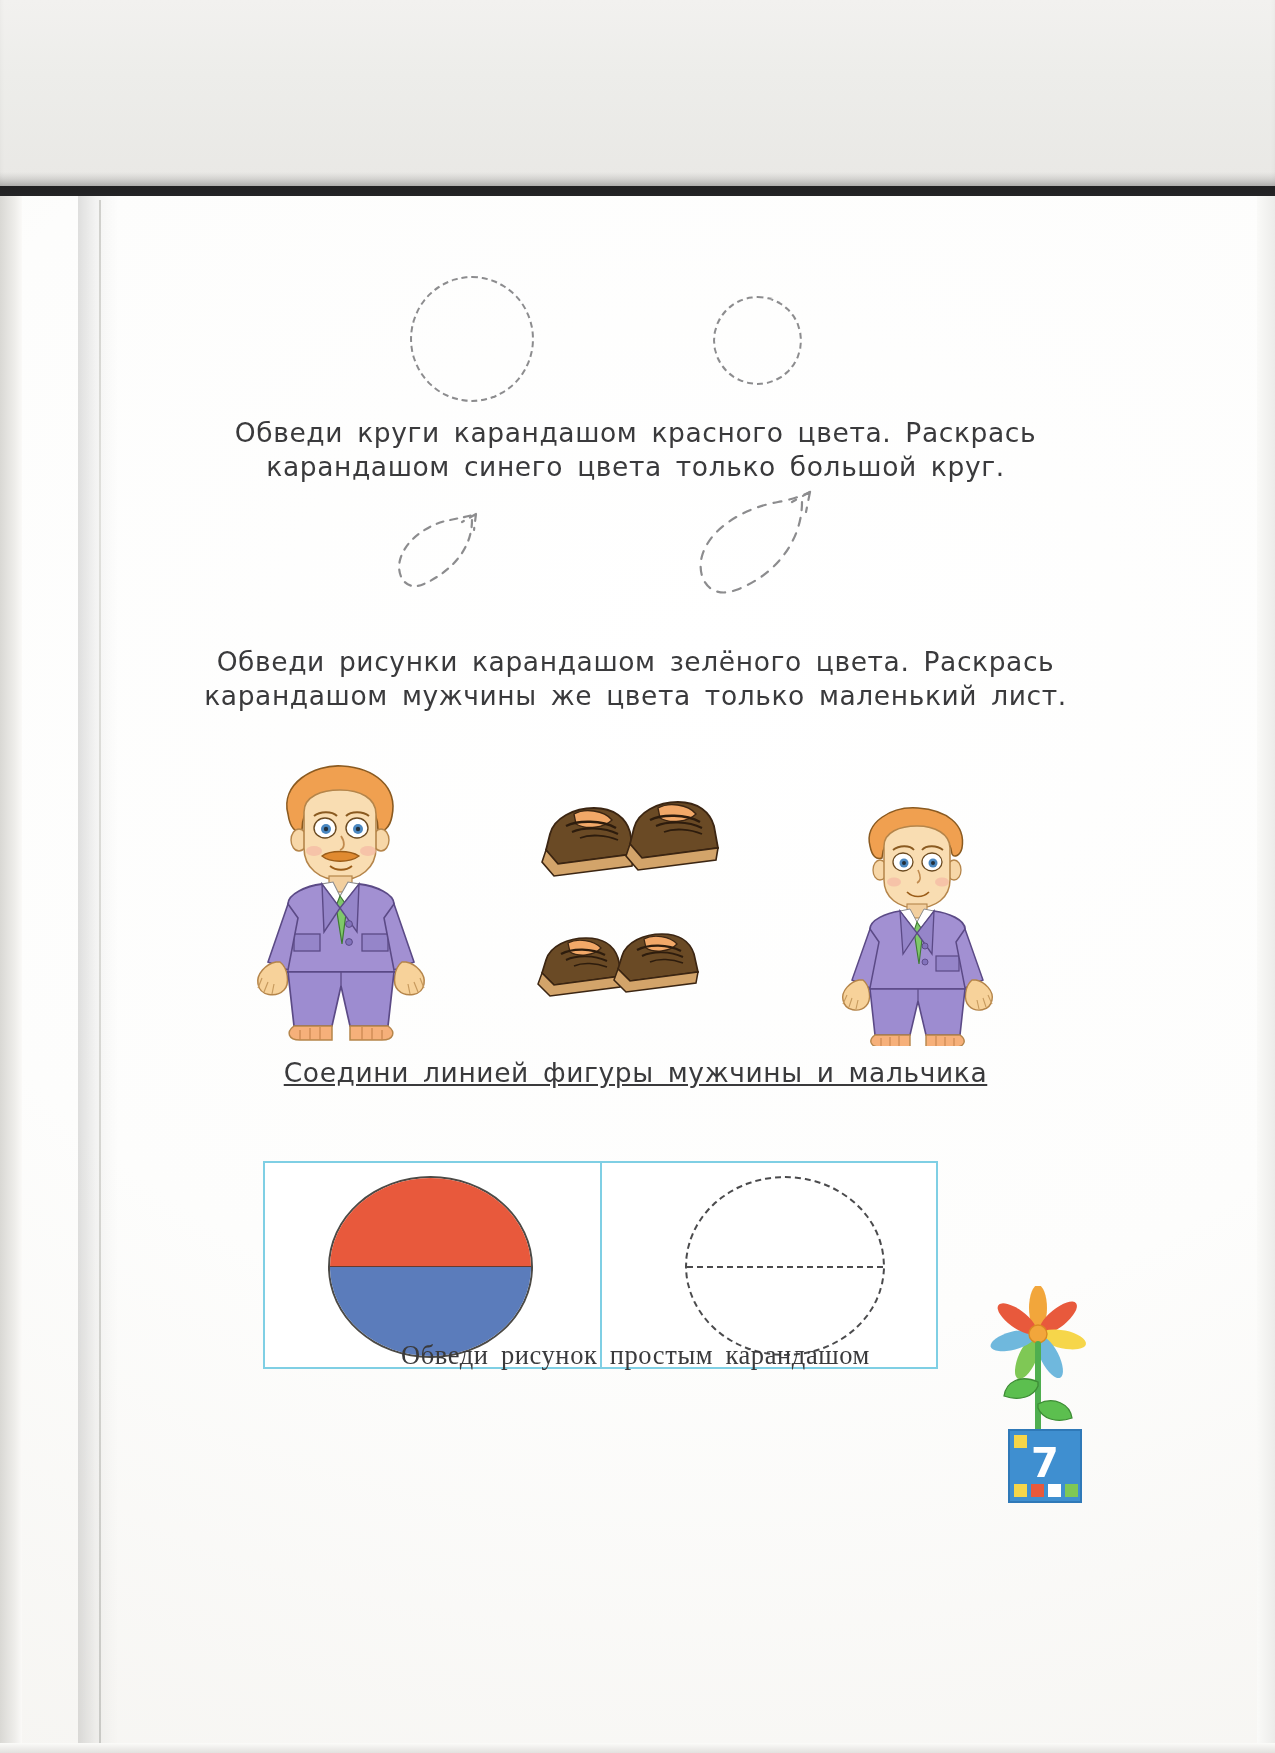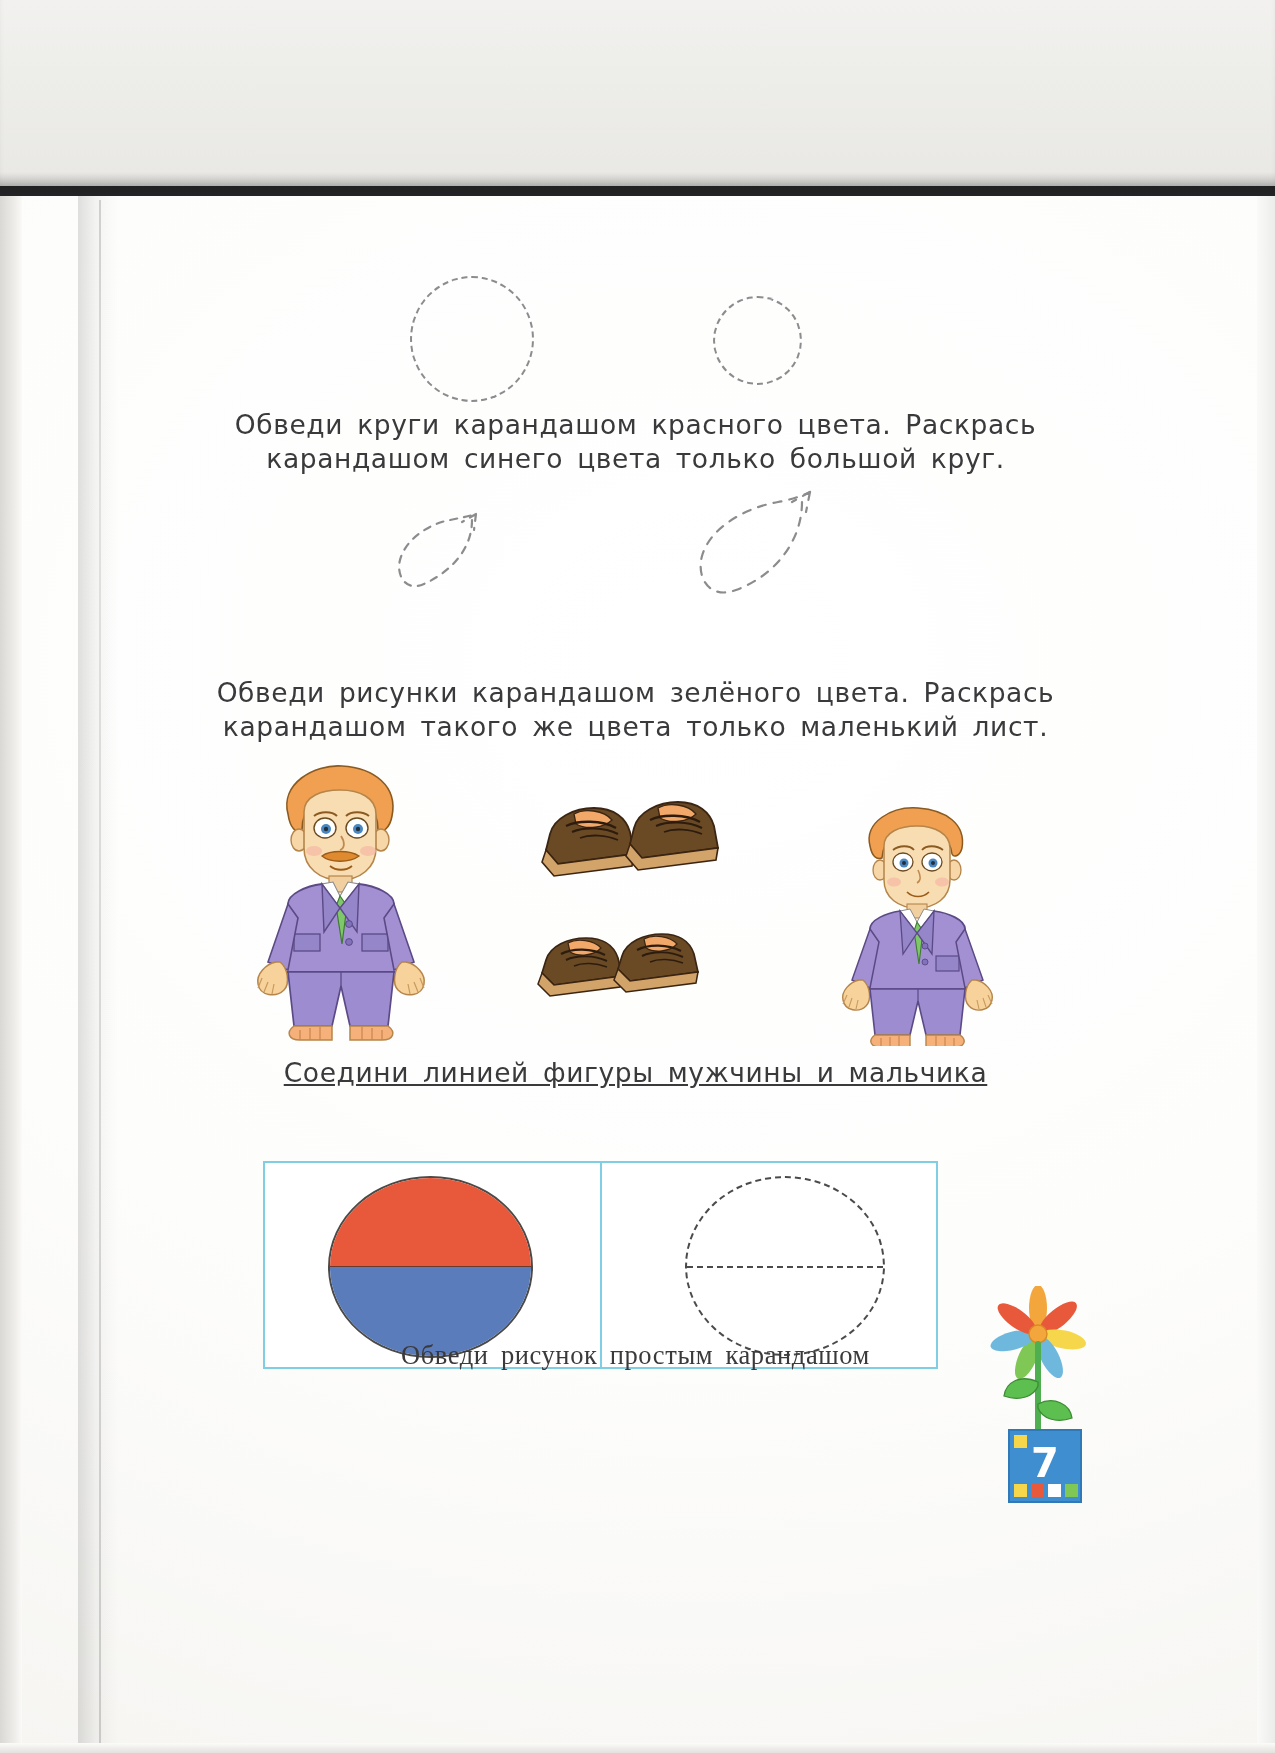--- a/index.html
+++ b/index.html
@@ -152,21 +152,21 @@
 <div id="right-edge"></div>
 <div id="bottom-edge"></div>
 
 <div id="content">
 
   <div class="shape-row">
     <div class="trace-circle" style="left:292px;top:80px;width:120px;height:122px;"></div>
     <div class="trace-circle" style="left:595px;top:100px;width:85px;height:85px;"></div>
   </div>
 
-  <div class="instruction" style="top:212px;">
+  <div class="instruction" style="top:220px;">
     <span class="ln">Обведи круги карандашом красного цвета. Раскрась</span>
     <span class="ln">карандашом синего цвета только большой круг.</span>
   </div>
 
   <div class="shape-row">
     <div class="leaf-wrap" style="left:272px;top:310px;">
       <svg width="110" height="110" viewBox="0 0 110 110">
         <path d="M82 14 C82 44, 60 66, 34 78 C16 86, 6 70, 10 54
                  C15 34, 38 18, 60 14 C70 12, 80 10, 86 8" fill="none" stroke="#8c8c8e" stroke-width="2.2" stroke-dasharray="7,7" stroke-linecap="round"></path>
         <path d="M86 8 L72 16 M86 8 L84 24" fill="none" stroke="#8c8c8e" stroke-width="2.2" stroke-dasharray="7,7" stroke-linecap="round"></path>
@@ -174,23 +174,23 @@
     </div>
     <div class="leaf-wrap" style="left:570px;top:290px;">
       <svg width="150" height="140" viewBox="0 0 150 140">
         <path d="M114 16 C114 56, 86 90, 48 104 C22 114, 8 92, 14 70
                  C22 42, 56 22, 90 16 C102 14, 114 10, 122 6" fill="none" stroke="#8c8c8e" stroke-width="2.2" stroke-dasharray="8,8" stroke-linecap="round"></path>
         <path d="M122 6 L104 16 M122 6 L118 26" fill="none" stroke="#8c8c8e" stroke-width="2.2" stroke-dasharray="8,8" stroke-linecap="round"></path>
       </svg>
     </div>
   </div>
 
-  <div class="instruction" style="top:480px;">
+  <div class="instruction" style="top:449px;">
     <span class="ln">Обведи рисунки карандашом зелёного цвета. Раскрась</span>
-    <span class="ln">карандашом такого же цвета только маленький лист.</span>
+    <span class="ln">карандашом мужчины же цвета только маленький лист.</span>
   </div>
 
   <div class="shape-row">
 
     <div class="figure-img" style="left:110px;top:560px;">
       <svg width="230" height="290" viewBox="0 0 230 290">
 
         <path d="M60 58 C52 28, 86 8, 114 10 C146 12, 170 30, 164 60
                  C162 72, 154 78, 150 74 C150 50, 134 40, 112 40
                  C90 40, 74 50, 74 74 C68 78, 62 72, 60 58 Z" fill="#f0a050" stroke="#8a5a20" stroke-width="1.6"></path>

